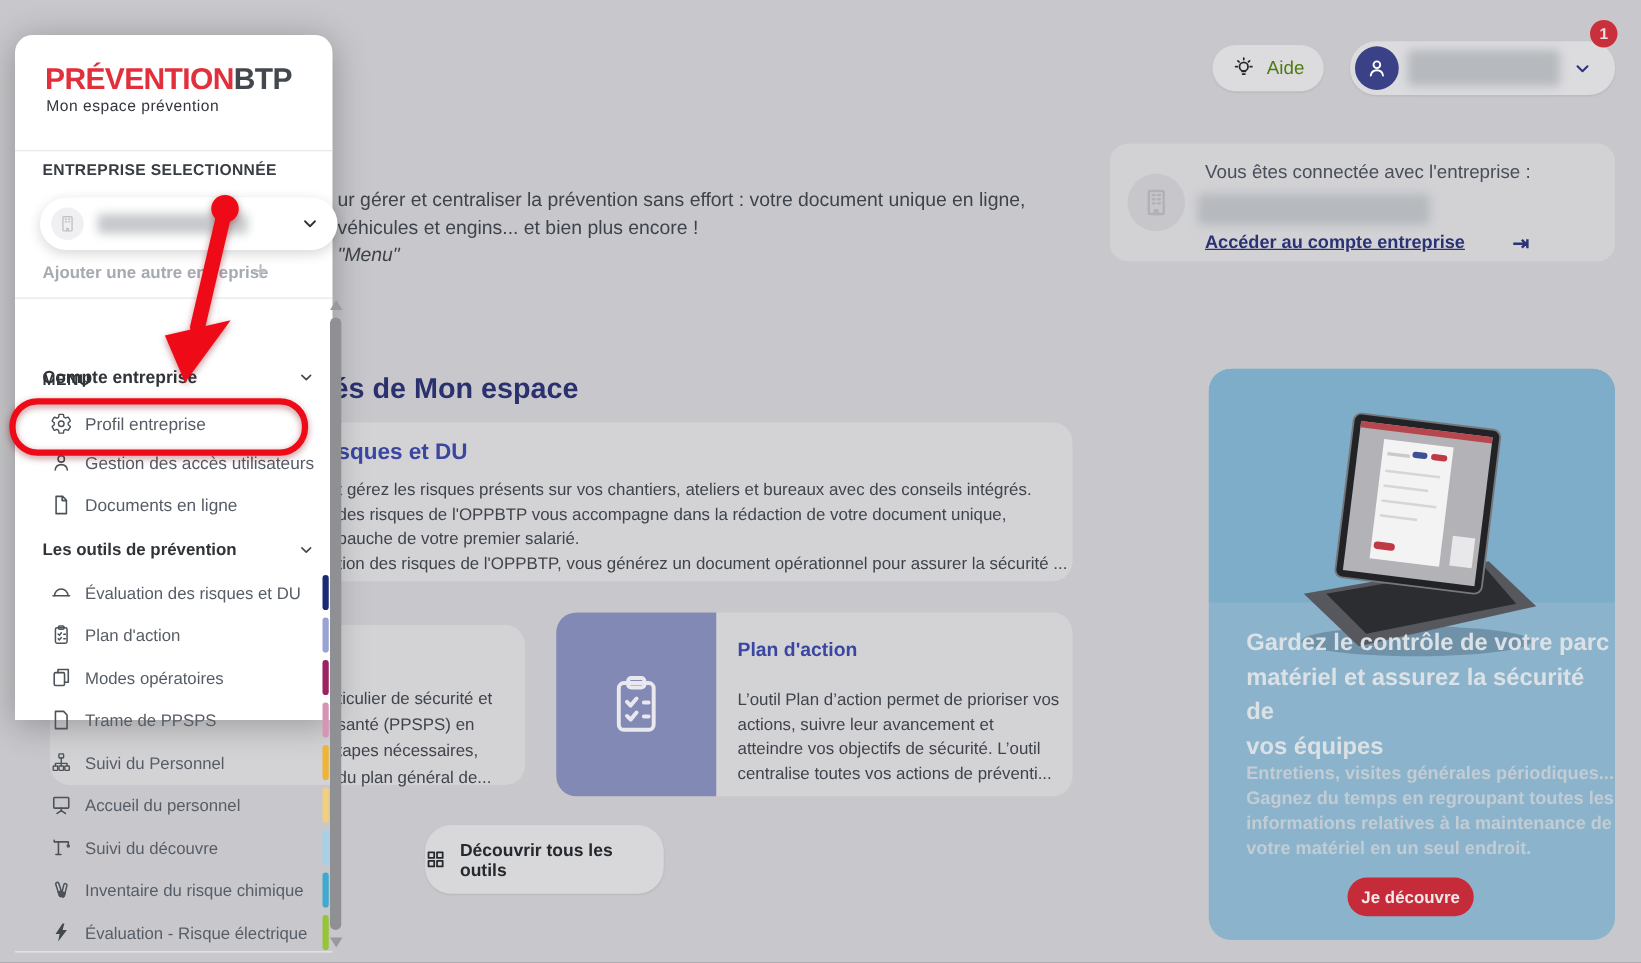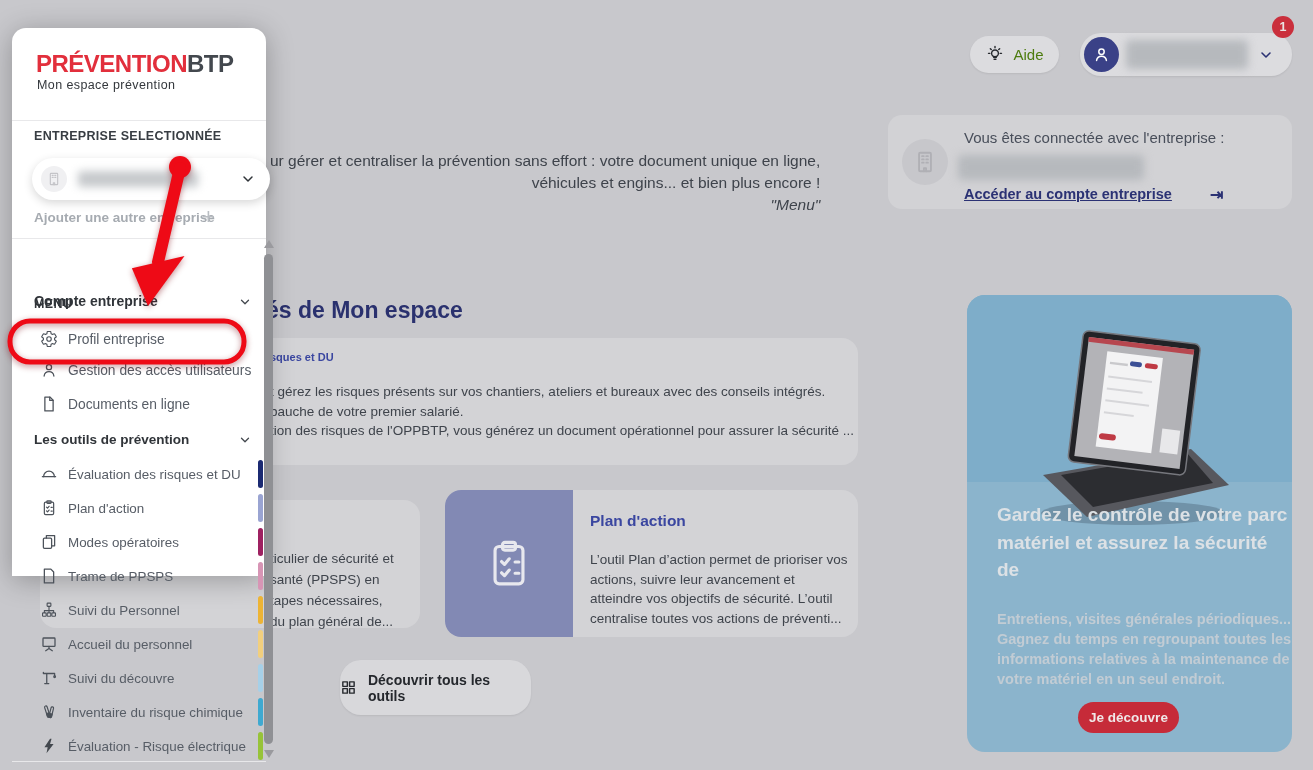--- a/index.html
+++ b/index.html
@@ -1,42 +1,42 @@
 <!DOCTYPE html>
 <html lang="fr"><head>
 <meta charset="utf-8">
 <style>
   html,body{margin:0;padding:0;background:#9a9a9e;}
   .stage{position:relative;width:1313px;height:770px;overflow:hidden;background:#c8c8cc;
          font-family:"Liberation Sans",sans-serif;-webkit-font-smoothing:antialiased;}
   .abs{position:absolute;}
   
   .main-title{left:266px;top:36px;font-size:27px;font-weight:800;color:#2a316e;}
-  .intro{left:270px;top:150px;font-size:15.5px;line-height:22px;color:#3e434b;text-align:right;}
+  .intro{left:270px;top:150px;font-size:15.5px;line-height:22px;color:#3e434b;}
   .intro .it{font-style:italic;}
   .pill{background:#dcdcdf;border-radius:21px;display:flex;align-items:center;box-shadow:0 1px 2px rgba(0,0,0,.08);}
   .aide{left:970px;top:36px;width:89px;height:37px;justify-content:center;gap:8px;cursor:pointer;}
   .aide span{font-size:15px;font-weight:400;color:#4d7c0f;}
   .userpill{left:1080px;top:33px;width:212px;height:43px;cursor:pointer;}
   .avatar{position:absolute;left:4px;top:4px;width:35px;height:35px;border-radius:50%;background:#3a4187;
           display:flex;align-items:center;justify-content:center;}
   .blur{filter:blur(4px);border-radius:4px;background:#b6b9bd;}
   .badge{left:1272px;top:16px;width:22px;height:22px;border-radius:50%;background:#ca2f3c;color:#e9e2e2;
          font-size:12.5px;font-weight:700;display:flex;align-items:center;justify-content:center;}
   .conn-card{left:888px;top:115px;width:404px;height:94px;border-radius:14px;background:#d2d2d5;}
   .conn-ic{position:absolute;left:14px;top:24px;width:46px;height:46px;border-radius:50%;background:#c7c7cb;
            display:flex;align-items:center;justify-content:center;}
   .conn-h{position:absolute;left:76px;top:14px;font-size:15px;color:#484e5a;}
   .conn-blur{position:absolute;left:70px;top:40px;width:186px;height:25px;}
   .conn-link{position:absolute;left:76px;top:71px;font-size:14.5px;font-weight:700;color:#2b3274;
              text-decoration:underline;cursor:pointer;}
   .conn-arrow{position:absolute;left:322px;top:70px;font-size:16px;font-weight:700;color:#2b3274;}
   .sec-title{left:266px;top:297px;font-size:23px;font-weight:800;color:#2a316e;}
   .gcard{background:#d3d3d6;border-radius:16px;}
-  .card-title{font-size:11px;font-weight:700;color:#3a46a0;}
+  .card-title{font-size:18px;font-weight:700;color:#3a46a0;}
   .card-line{font-size:13.5px;color:#3f444c;white-space:nowrap;}
   .tile{position:absolute;left:0;top:0;width:128px;height:147px;border-radius:16px 0 0 16px;background:#8289b4;
         display:flex;align-items:center;justify-content:center;}
   .tools-btn{left:340px;top:660px;width:191px;height:55px;justify-content:center;gap:11px;background:#d8d8db;cursor:pointer;}
   .tools-btn span{font-size:14px;font-weight:700;color:#25282d;}
   
   .promo{left:967px;top:295px;width:325px;height:457px;border-radius:18px;background:#83afc9;overflow:hidden;}
   .promo-photo{position:absolute;left:0;top:0;width:325px;height:187px;background:#7eadc9;}
   .promo-zone{position:absolute;left:0;top:187px;width:325px;height:270px;background:rgba(255,255,255,.07);}
   .promo-h{position:absolute;left:30px;top:206px;font-size:19px;font-weight:800;line-height:27.5px;color:#dce1e5;}
@@ -122,20 +122,21 @@
     <a class="conn-link">Accéder au compte entreprise</a>
     <span class="conn-arrow">⇥</span>
   </div>
 
   <div class="abs sec-title">és de Mon espace</div>
 
   <div class="abs gcard" style="left:100px;top:338px;width:758px;height:127px;">
     <div class="abs card-title" style="left:170px;top:13px;">sques et DU</div>
     <div class="abs" style="left:170px;top:44px;line-height:19.5px;">
       <div class="card-line">t gérez les risques présents sur vos chantiers, ateliers et bureaux avec des conseils intégrés.</div>
+      <div class="card-line">des risques de l'OPPBTP vous accompagne dans la rédaction de votre document unique,</div>
       <div class="card-line">bauche de votre premier salarié.</div>
       <div class="card-line">tion des risques de l'OPPBTP, vous générez un document opérationnel pour assurer la sécurité ...</div>
     </div>
   </div>
 
   <div class="abs gcard" style="left:40px;top:500px;width:380px;height:128px;">
     <div class="abs" style="left:230px;top:48px;line-height:21px;">
       <div class="card-line">ticulier de sécurité et</div>
       <div class="card-line">santé (PPSPS) en</div>
       <div class="card-line">tapes nécessaires,</div>
@@ -189,20 +190,21 @@
         <rect x="100" y="66" width="36" height="2" fill="#d6d6d9"></rect>
         <rect x="100" y="78" width="44" height="2" fill="#d6d6d9"></rect>
         <rect x="100" y="90" width="30" height="2" fill="#d6d6d9"></rect>
         <rect x="98" y="112" width="17" height="6" rx="3" fill="#bf3a44"></rect>
         <rect x="160" y="100" width="18" height="24" fill="#e8e8ea"></rect>
       </g>
     </svg>
     <div class="promo-h">
       <div>Gardez le contrôle de votre parc</div>
       <div>matériel et assurez la sécurité de</div>
+      <div>vos équipes</div>
     </div>
     <div class="promo-b">
       <div>Entretiens, visites générales périodiques...</div>
       <div>Gagnez du temps en regroupant toutes les</div>
       <div>informations relatives à la maintenance de</div>
       <div>votre matériel en un seul endroit.</div>
     </div>
     <div class="cta">Je découvre</div>
   </div>
 

